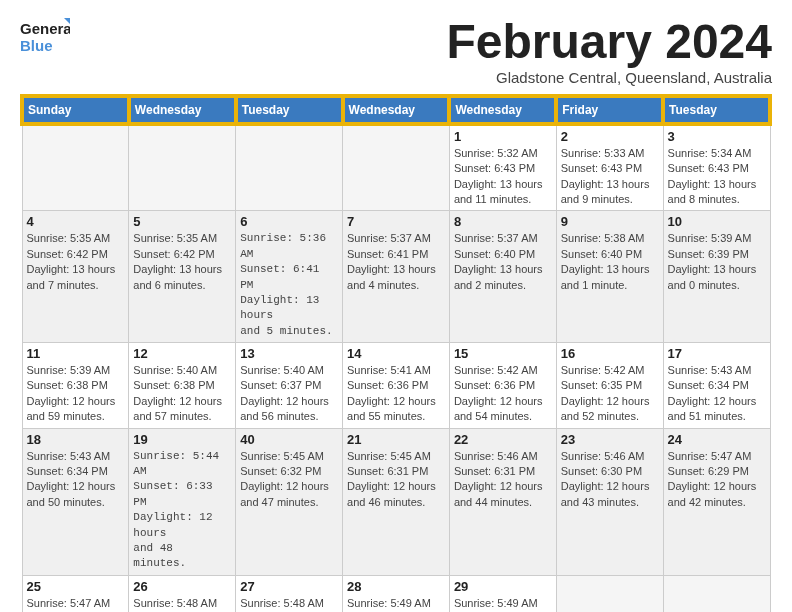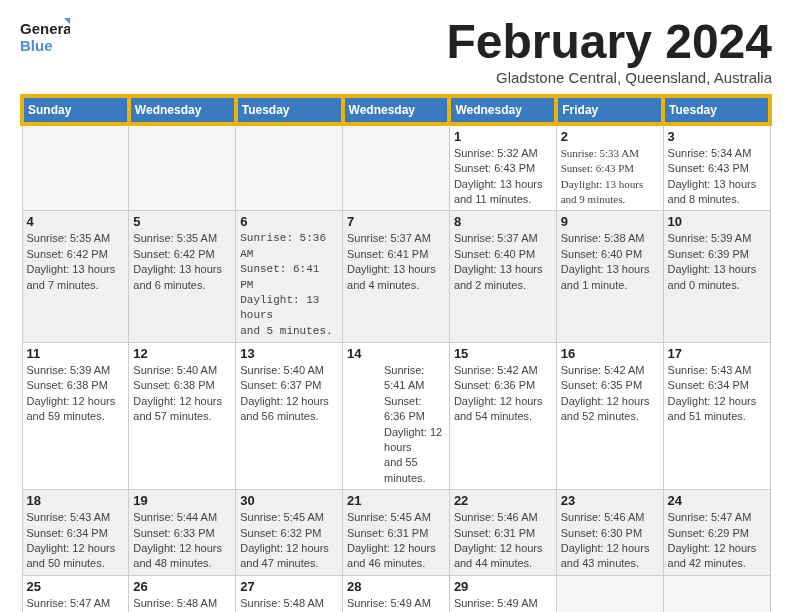--- a/index.html
+++ b/index.html
@@ -119,21 +119,21 @@
           <td class="empty"></td>
           <td>
             <span class="day-num">1</span>
             <div class="day-info" style="white-space: pre-line;">Sunrise: 5:32 AM
 Sunset: 6:43 PM
 Daylight: 13 hours
 and 11 minutes.</div>
           </td>
           <td>
             <span class="day-num">2</span>
-            <div class="day-info" style="white-space: pre-line; font-family: Liberation Serif, serif;">Sunrise: 5:33 AM
+            <div class="day-info" style="white-space: pre-line;">Sunrise: 5:33 AM
 Sunset: 6:43 PM
 Daylight: 13 hours
 and 9 minutes.</div>
           </td>
           <td>
             <span class="day-num">3</span>
             <div class="day-info" style="white-space: pre-line;">Sunrise: 5:34 AM
 Sunset: 6:43 PM
 Daylight: 13 hours
 and 8 minutes.</div>
@@ -207,21 +207,21 @@
           </td>
           <td>
             <span class="day-num">13</span>
             <div class="day-info" style="white-space: pre-line;">Sunrise: 5:40 AM
 Sunset: 6:37 PM
 Daylight: 12 hours
 and 56 minutes.</div>
           </td>
           <td>
             <span class="day-num">14</span>
-            <div class="day-info" style="white-space: pre-line; margin-left: 37px;">Sunrise: 5:41 AM
+            <div class="day-info" style="white-space: pre-line;">Sunrise: 5:41 AM
 Sunset: 6:36 PM
 Daylight: 12 hours
 and 55 minutes.</div>
           </td>
           <td>
             <span class="day-num">15</span>
             <div class="day-info" style="white-space: pre-line;">Sunrise: 5:42 AM
 Sunset: 6:36 PM
 Daylight: 12 hours
 and 54 minutes.</div>
@@ -244,27 +244,27 @@
         <tr class="row-shade">
           <td>
             <span class="day-num">18</span>
             <div class="day-info" style="white-space: pre-line;">Sunrise: 5:43 AM
 Sunset: 6:34 PM
 Daylight: 12 hours
 and 50 minutes.</div>
           </td>
           <td>
             <span class="day-num">19</span>
-            <div class="day-info" style="white-space: pre-line;">Sunrise: 5:44 AM
+            <div class="day-info" style="white-space: pre-line; font-family: Liberation Mono, monospace;">Sunrise: 5:44 AM
 Sunset: 6:33 PM
 Daylight: 12 hours
 and 48 minutes.</div>
           </td>
           <td>
-            <span class="day-num">30</span>
+            <span class="day-num">40</span>
             <div class="day-info" style="white-space: pre-line;">Sunrise: 5:45 AM
 Sunset: 6:32 PM
 Daylight: 12 hours
 and 47 minutes.</div>
           </td>
           <td>
             <span class="day-num">21</span>
             <div class="day-info" style="white-space: pre-line;">Sunrise: 5:45 AM
 Sunset: 6:31 PM
 Daylight: 12 hours

